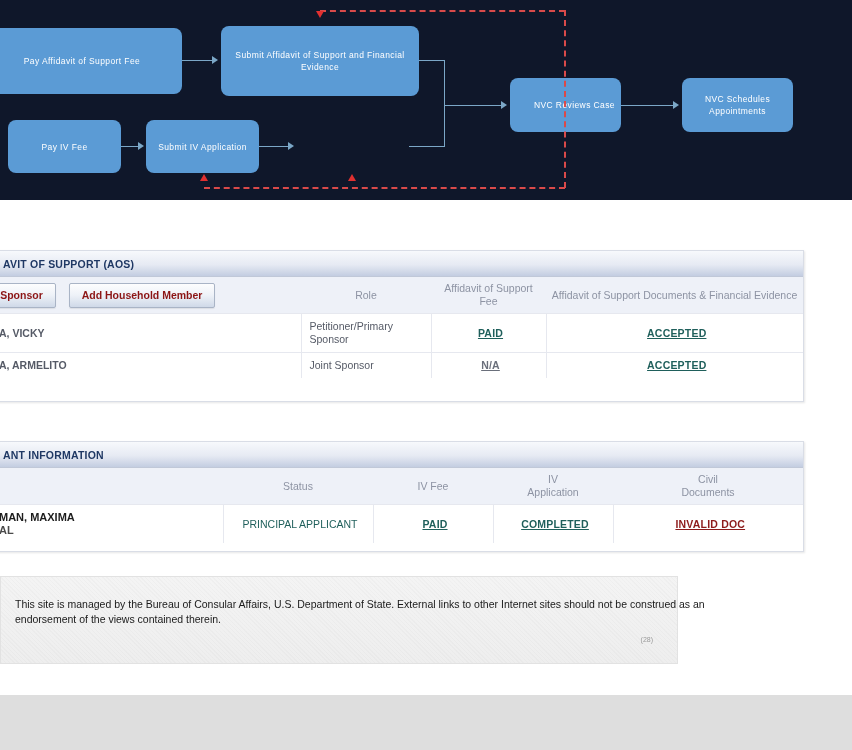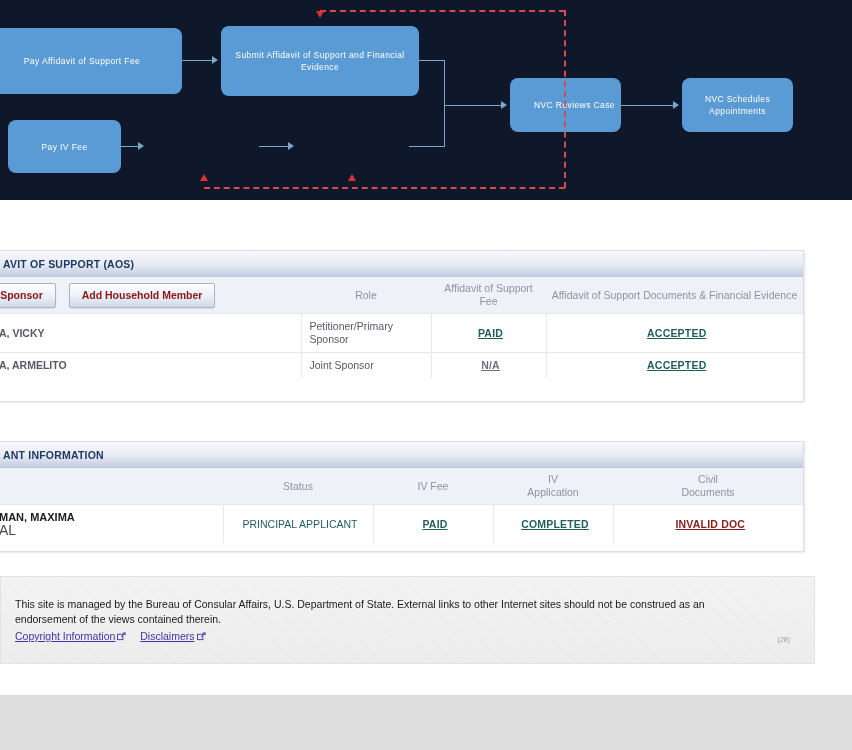--- a/index.html
+++ b/index.html
@@ -146,22 +146,22 @@
   table.grid tbody td.noleft { border-left: none; }
   table.grid tbody td.ctr { text-align: center; padding-left: 12px; }
   .name-cell {
     color: #1c1c1c;
     font-weight: bold;
     font-size: 11px;
     line-height: 13px;
   }
   .name-sub {
     color: #4a4a4a;
-    font-weight: normal;
-    font-size: 14px;
+    font-weight: bold;
+    font-size: 11px;
   }
 
   
   .status-link {
     font-weight: bold;
     font-size: 10.5px;
     text-decoration: underline;
     letter-spacing: .2px;
     cursor: pointer;
   }
@@ -184,21 +184,21 @@
     white-space: nowrap;
     cursor: pointer;
     box-shadow: 0 1px 1px rgba(0,0,0,.08);
   }
 
   
   #footer {
     position: absolute;
     left: 0;
     top: 576px;
-    width: 815px;
+    width: 678px;
     height: 88px;
     background:
       repeating-linear-gradient(45deg, rgba(0,0,0,.018) 0 1px, transparent 1px 3px),
       linear-gradient(to bottom, #f4f4f4 0%, #eeeeee 100%);
     border: 1px solid #e2e2e2;
     box-sizing: border-box;
   }
   #footer-text {
     position: absolute;
     left: 14px;
@@ -251,20 +251,23 @@
     </div>
 
     <div class="fc-box" style="left:221px; top:26px; width:198px; height:70px;">
       <span>Submit Affidavit of Support and Financial Evidence</span>
     </div>
 
     <div class="fc-box" style="left:8px; top:120px; width:113px; height:53px;">
       <span>Pay IV Fee</span>
     </div>
 
+    <div class="fc-box" style="left:146px; top:120px; width:113px; height:53px;">
+      <span>Submit IV Application</span>
+    </div>
 
 
     <div class="fc-box" style="left:510px; top:78px; width:111px; height:54px;justify-content:flex-end;">
       <span>NVC Reviews Case</span>
     </div>
 
     <div class="fc-box" style="left:682px; top:78px; width:111px; height:54px;">
       <span>NVC Schedules Appointments</span>
     </div>
 
@@ -384,32 +387,19 @@
             <span class="status-link st-red">INVALID DOC</span>
           </td>
         </tr>
       </tbody>
     </table>
   </div>
 
   <div id="footer">
     <div id="footer-text">
       <span>This site is managed by the Bureau of Consular Affairs, U.S. Department of State. External links to other Internet sites should not be construed as an endorsement of the views contained therein.</span>
-      <div style="margin-top:2px;">
-        <span class="foot-link">Copyright Information</span><span class="ext-icon"><svg width="9" height="9" viewBox="0 0 10 10">
-              <rect x="0.5" y="2.5" width="6" height="6" fill="none" stroke="#3b35b0" stroke-width="1"></rect>
-              <path d="M4.5 5.5 L9 1" stroke="#3b35b0" stroke-width="1" fill="none"></path>
-              <path d="M9.5 0.5 L9.5 4 L6 0.5 Z" fill="#3b35b0"></path>
-            </svg></span>
-        <span style="display:inline-block;width:8px;"></span>
-        <span class="foot-link">Disclaimers</span><span class="ext-icon"><svg width="9" height="9" viewBox="0 0 10 10">
-              <rect x="0.5" y="2.5" width="6" height="6" fill="none" stroke="#3b35b0" stroke-width="1"></rect>
-              <path d="M4.5 5.5 L9 1" stroke="#3b35b0" stroke-width="1" fill="none"></path>
-              <path d="M9.5 0.5 L9.5 4 L6 0.5 Z" fill="#3b35b0"></path>
-            </svg></span>
-      </div>
     </div>
     <div id="footer-note">(28)</div>
   </div>
 
   <div id="bottom-band"></div>
 
 </div>
 
 </body></html>

